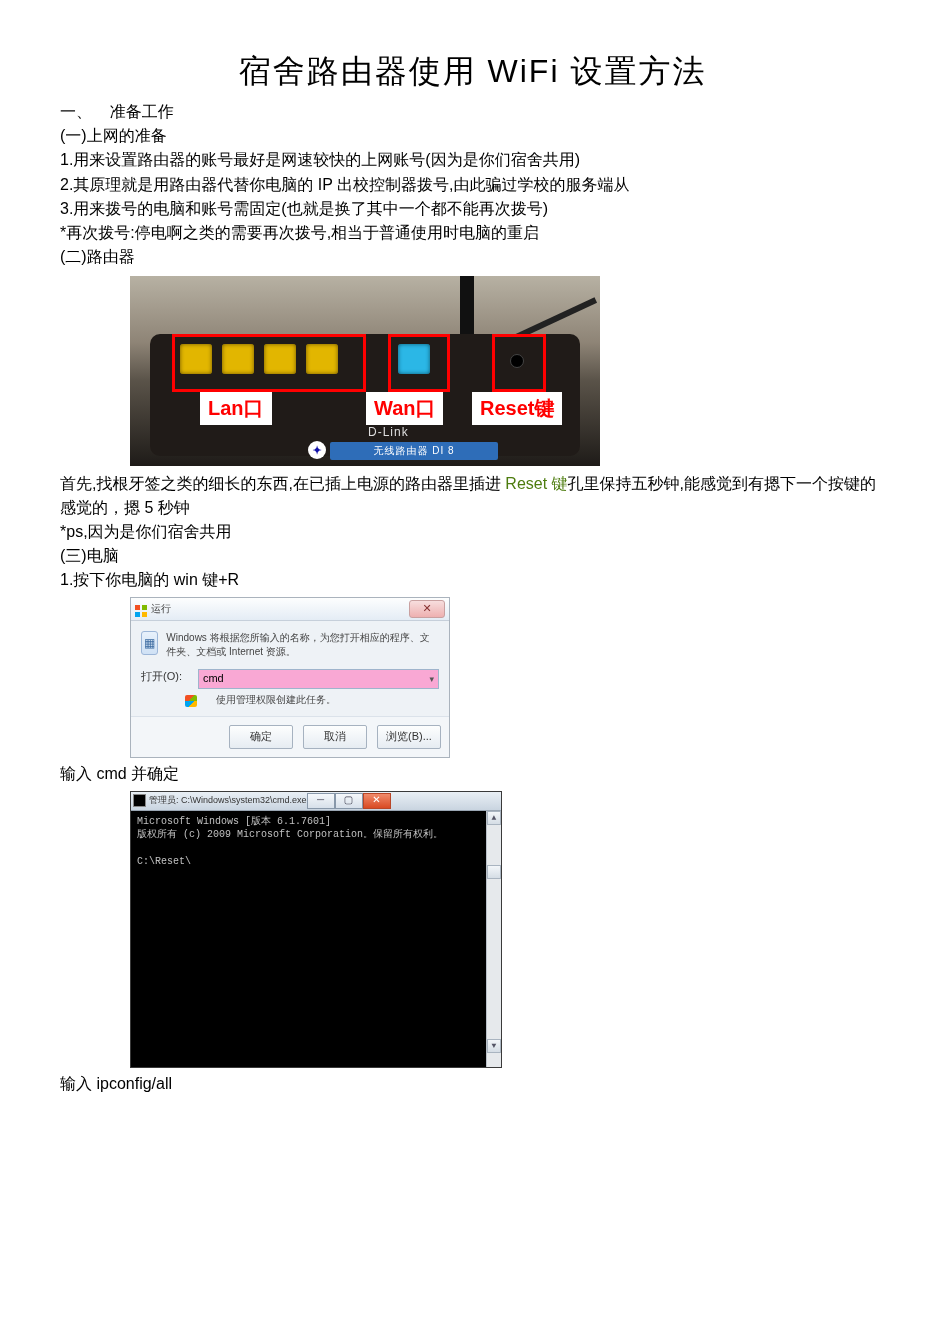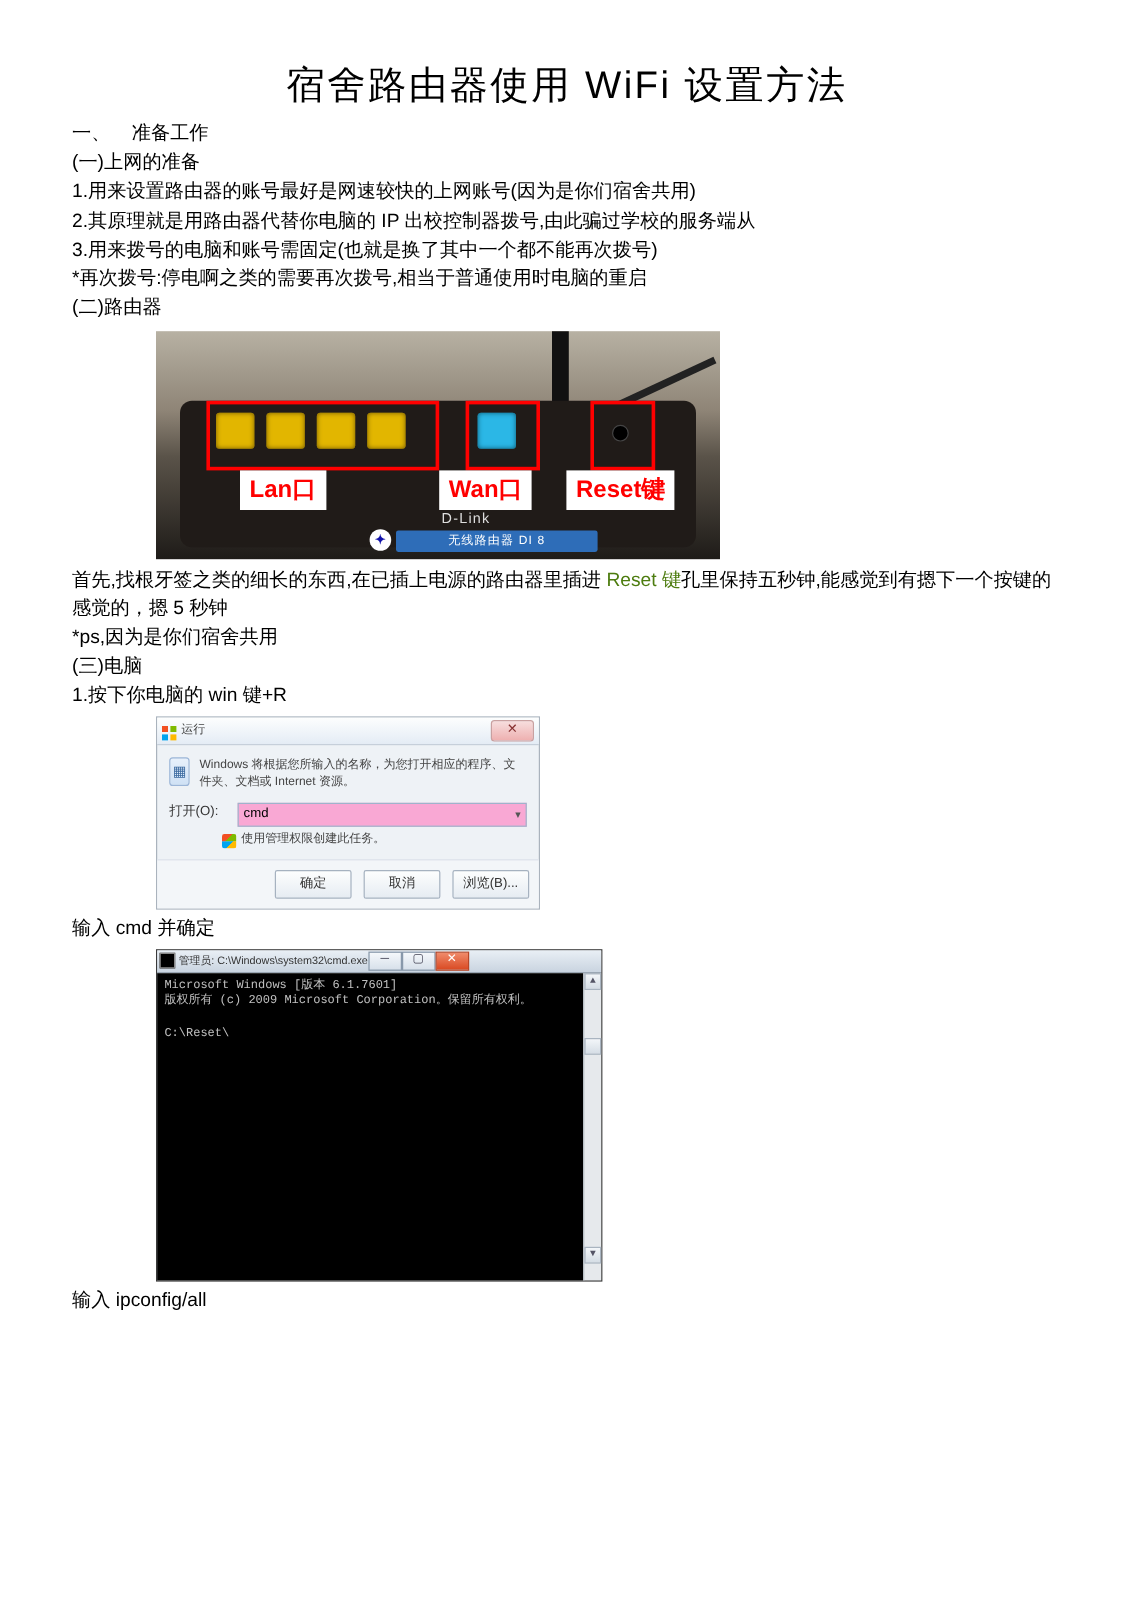--- a/index.html
+++ b/index.html
@@ -119,21 +119,21 @@
   }
   .run-desc { font-size:10px; color:#444; line-height:1.4; }
   .run-open-row { display:flex; align-items:flex-start; gap:16px; margin-top:10px; }
   .run-open-row label { font-size:11px; color:#333; }
   .run-input {
     flex:1; display:flex; align-items:center;
     border:1px solid #9fb4cc; background:#f9a8d4; height:18px;
     padding:0 4px; font-size:11px; justify-content:space-between;
   }
   .run-input .arrow { font-size:9px; color:#555; }
-  .shield-row { margin:4px 0 0 44px; font-size:10px; color:#444; display:flex; gap:4px; align-items:center;}
+  .shield-row { margin:4px 0 0 44px; font-size:10px; color:#444; display:flex; gap:19px; align-items:center;}
   .shield-ico {
     width:12px;height:12px;display:inline-block;border-radius:2px;
     background:
       linear-gradient(135deg,#f25022 0 50%,#7fba00 0 100%) 0 0/12px 6px no-repeat,
       linear-gradient(135deg,#00a4ef 0 50%,#ffb900 0 100%) 0 6px/12px 6px no-repeat;
   }
   .run-btnrow {
     background:#f3f6f9;border-top:1px solid #dbe2ea;
     padding:8px 8px; display:flex; justify-content:flex-end; gap:10px;
   }

